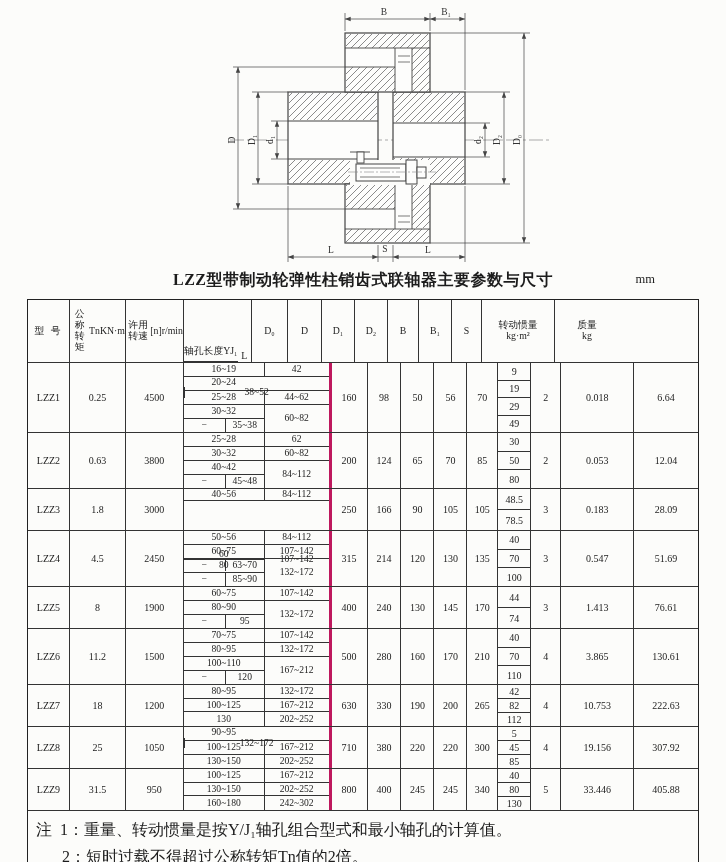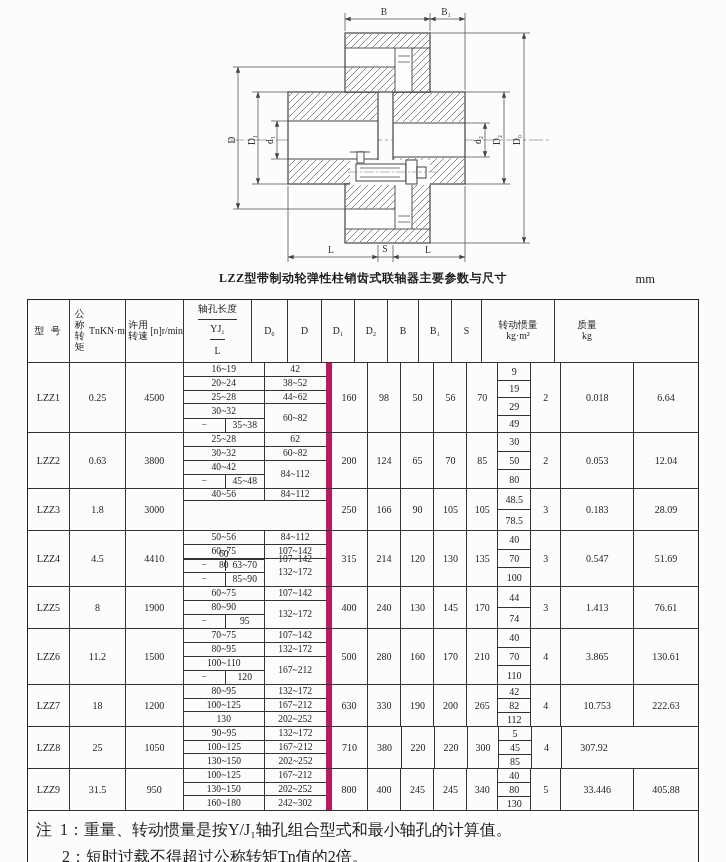--- a/index.html
+++ b/index.html
@@ -1,43 +1,43 @@
 <!DOCTYPE html>
 <html><head>
 <meta charset="utf-8">
 <style>
   *{box-sizing:border-box;margin:0;padding:0}
   html,body{width:726px;height:862px;overflow:hidden}
   body{background:#fcfcfa;font-family:"Liberation Serif","DejaVu Serif",serif;color:#1c1c1c}
   .drawwrap{height:268px;text-align:center}
   .titlerow{position:relative;width:700px;margin:2px auto 0;height:24px;text-align:center}
-  .page-title{font-size:12px;font-weight:700;letter-spacing:0.5px}
+  .page-title{font-size:16px;font-weight:700;letter-spacing:0.5px}
   .unit{position:absolute;right:58px;top:2px;font-size:12.5px;font-weight:400}
   .tbl{width:672px;margin:5px auto 0;border:1.6px solid #222;font-size:10px;line-height:1.1}
   .thead{display:flex;height:62px}
   .hc{border-right:1px solid #333;display:flex;align-items:center;justify-content:center;text-align:center;font-size:9.8px}
   .hc.last,.cell.last{border-right:none}
   .vcenter{letter-spacing:2px}
   .stack3{flex-direction:row;justify-content:space-evenly;padding:2px 0}
   .stack2{flex-direction:column;justify-content:center;padding:7px 0}
   .c-model{width:42px}.c-torque{width:56px}.c-speed{width:58px}
   .c-boregrp{width:80px;flex-direction:column;align-items:stretch}
   .bore-title{flex:1;display:flex;align-items:center;justify-content:center}
   .bore-sub{height:21px;border-top:1px solid #333;display:flex}
   .bd1h{width:42px;border-right:1px solid #333;display:flex;align-items:center;justify-content:center}
   .bd2h{flex:1;display:flex;align-items:center;justify-content:center}
-  .c-lengrp{width:68px;flex-direction:column;align-items:center}
+  .c-lengrp{width:68px;flex-direction:row;align-items:flex-end}
   .len-t1{height:20px;border-bottom:1px solid #333;display:flex;align-items:center;justify-content:center}
   .len-t2{height:20px;border-bottom:1px solid #333;display:flex;align-items:center;justify-content:space-evenly}
   .len-t3{flex:1;display:flex;align-items:center;justify-content:center}
   .c-d0{width:36px}.c-d{width:34px}.c-dd1{width:33px}.c-dd2{width:33px}.c-b{width:31px}
   .c-b1{width:33px}.c-s{width:30px}.c-inertia{width:73px}.c-mass{width:64px}
   .trow{display:flex;border-top:1px solid #333}
   .cell{border-right:1px solid #333;display:flex;align-items:center;justify-content:center;text-align:center}
-  .boreblock{width:148px;border-right:6px solid #be185d;display:flex;flex-direction:column}
+  .boreblock{width:148px;border-right:3px solid #be185d;display:flex;flex-direction:column}
   .bgroup{display:flex}
   .bgroup.bline{border-bottom:1px solid #333}
   .bleft{width:80px;display:flex;flex-direction:column}
   .bsub{flex:1;display:flex;align-items:center;justify-content:center;font-size:9.6px}
   .bsub.bline{border-bottom:1px solid #333}
   .bsub.split{justify-content:flex-start}
   .bd1{width:42px;border-right:1px solid #333;display:flex;align-items:center;justify-content:center;height:100%}
   .bd2{flex:1;display:flex;align-items:center;justify-content:center;height:100%}
   .bright{flex:1;border-left:1px solid #333;display:flex;align-items:center;justify-content:center;font-size:9.6px}
   .cell.c-b1{flex-direction:column;align-items:stretch}
@@ -231,21 +231,21 @@
         <div class="cell c-model">LZZ1</div>
         <div class="cell c-torque">0.25</div>
         <div class="cell c-speed">4500</div>
         <div class="boreblock">
           <div class="bgroup bline" style="height: 14px;">
             <div class="bleft">
               <div class="bsub">16~19</div>
             </div>
             <div class="bright">42</div>
           </div>
-          <div class="bgroup bline" style="height: 14px;">
+          <div class="bgroup bline" style="height: 14px; flex-direction: column;">
             <div class="bleft">
               <div class="bsub">20~24</div>
             </div>
             <div class="bright">38~52</div>
           </div>
           <div class="bgroup bline" style="height: 14px;">
             <div class="bleft">
               <div class="bsub">25~28</div>
             </div>
             <div class="bright">44~62</div>
@@ -349,21 +349,21 @@
           <div class="b1sub bline">48.5</div>
           <div class="b1sub">78.5</div>
         </div>
         <div class="cell c-s">3</div>
         <div class="cell c-inertia">0.183</div>
         <div class="cell c-mass last">28.09</div>
       </div>
       <div class="trow" style="height: 56px;">
         <div class="cell c-model">LZZ4</div>
         <div class="cell c-torque">4.5</div>
-        <div class="cell c-speed">4410</div>
+        <div class="cell c-speed">2450</div>
         <div class="boreblock">
           <div class="bgroup bline" style="height: 14px;">
             <div class="bleft">
               <div class="bsub">50~56</div>
             </div>
             <div class="bright">84~112</div>
           </div>
           <div class="bgroup bline" style="height: 14px;">
             <div class="bleft">
               <div class="bsub">60~75</div>
@@ -508,21 +508,21 @@
         </div>
         <div class="cell c-s">4</div>
         <div class="cell c-inertia">10.753</div>
         <div class="cell c-mass last">222.63</div>
       </div>
       <div class="trow" style="height: 42px;">
         <div class="cell c-model">LZZ8</div>
         <div class="cell c-torque">25</div>
         <div class="cell c-speed">1050</div>
         <div class="boreblock">
-          <div class="bgroup bline" style="height: 14px;">
+          <div class="bgroup bline" style="height: 14px; flex-direction: column;">
             <div class="bleft">
               <div class="bsub">90~95</div>
             </div>
             <div class="bright">132~172</div>
           </div>
           <div class="bgroup bline" style="height: 14px;">
             <div class="bleft">
               <div class="bsub">100~125</div>
             </div>
             <div class="bright">167~212</div>
@@ -538,20 +538,21 @@
         <div class="cell c-d">380</div>
         <div class="cell c-dd1">220</div>
         <div class="cell c-dd2">220</div>
         <div class="cell c-b">300</div>
         <div class="cell c-b1">
           <div class="b1sub bline">5</div>
           <div class="b1sub bline">45</div>
           <div class="b1sub">85</div>
         </div>
         <div class="cell c-s">4</div>
+        <div class="cell c-inertia">19.156</div>
         <div class="cell c-mass last">307.92</div>
       </div>
       <div class="trow" style="height: 42px;">
         <div class="cell c-model">LZZ9</div>
         <div class="cell c-torque">31.5</div>
         <div class="cell c-speed">950</div>
         <div class="boreblock">
           <div class="bgroup bline" style="height: 14px;">
             <div class="bleft">
               <div class="bsub">100~125</div>

